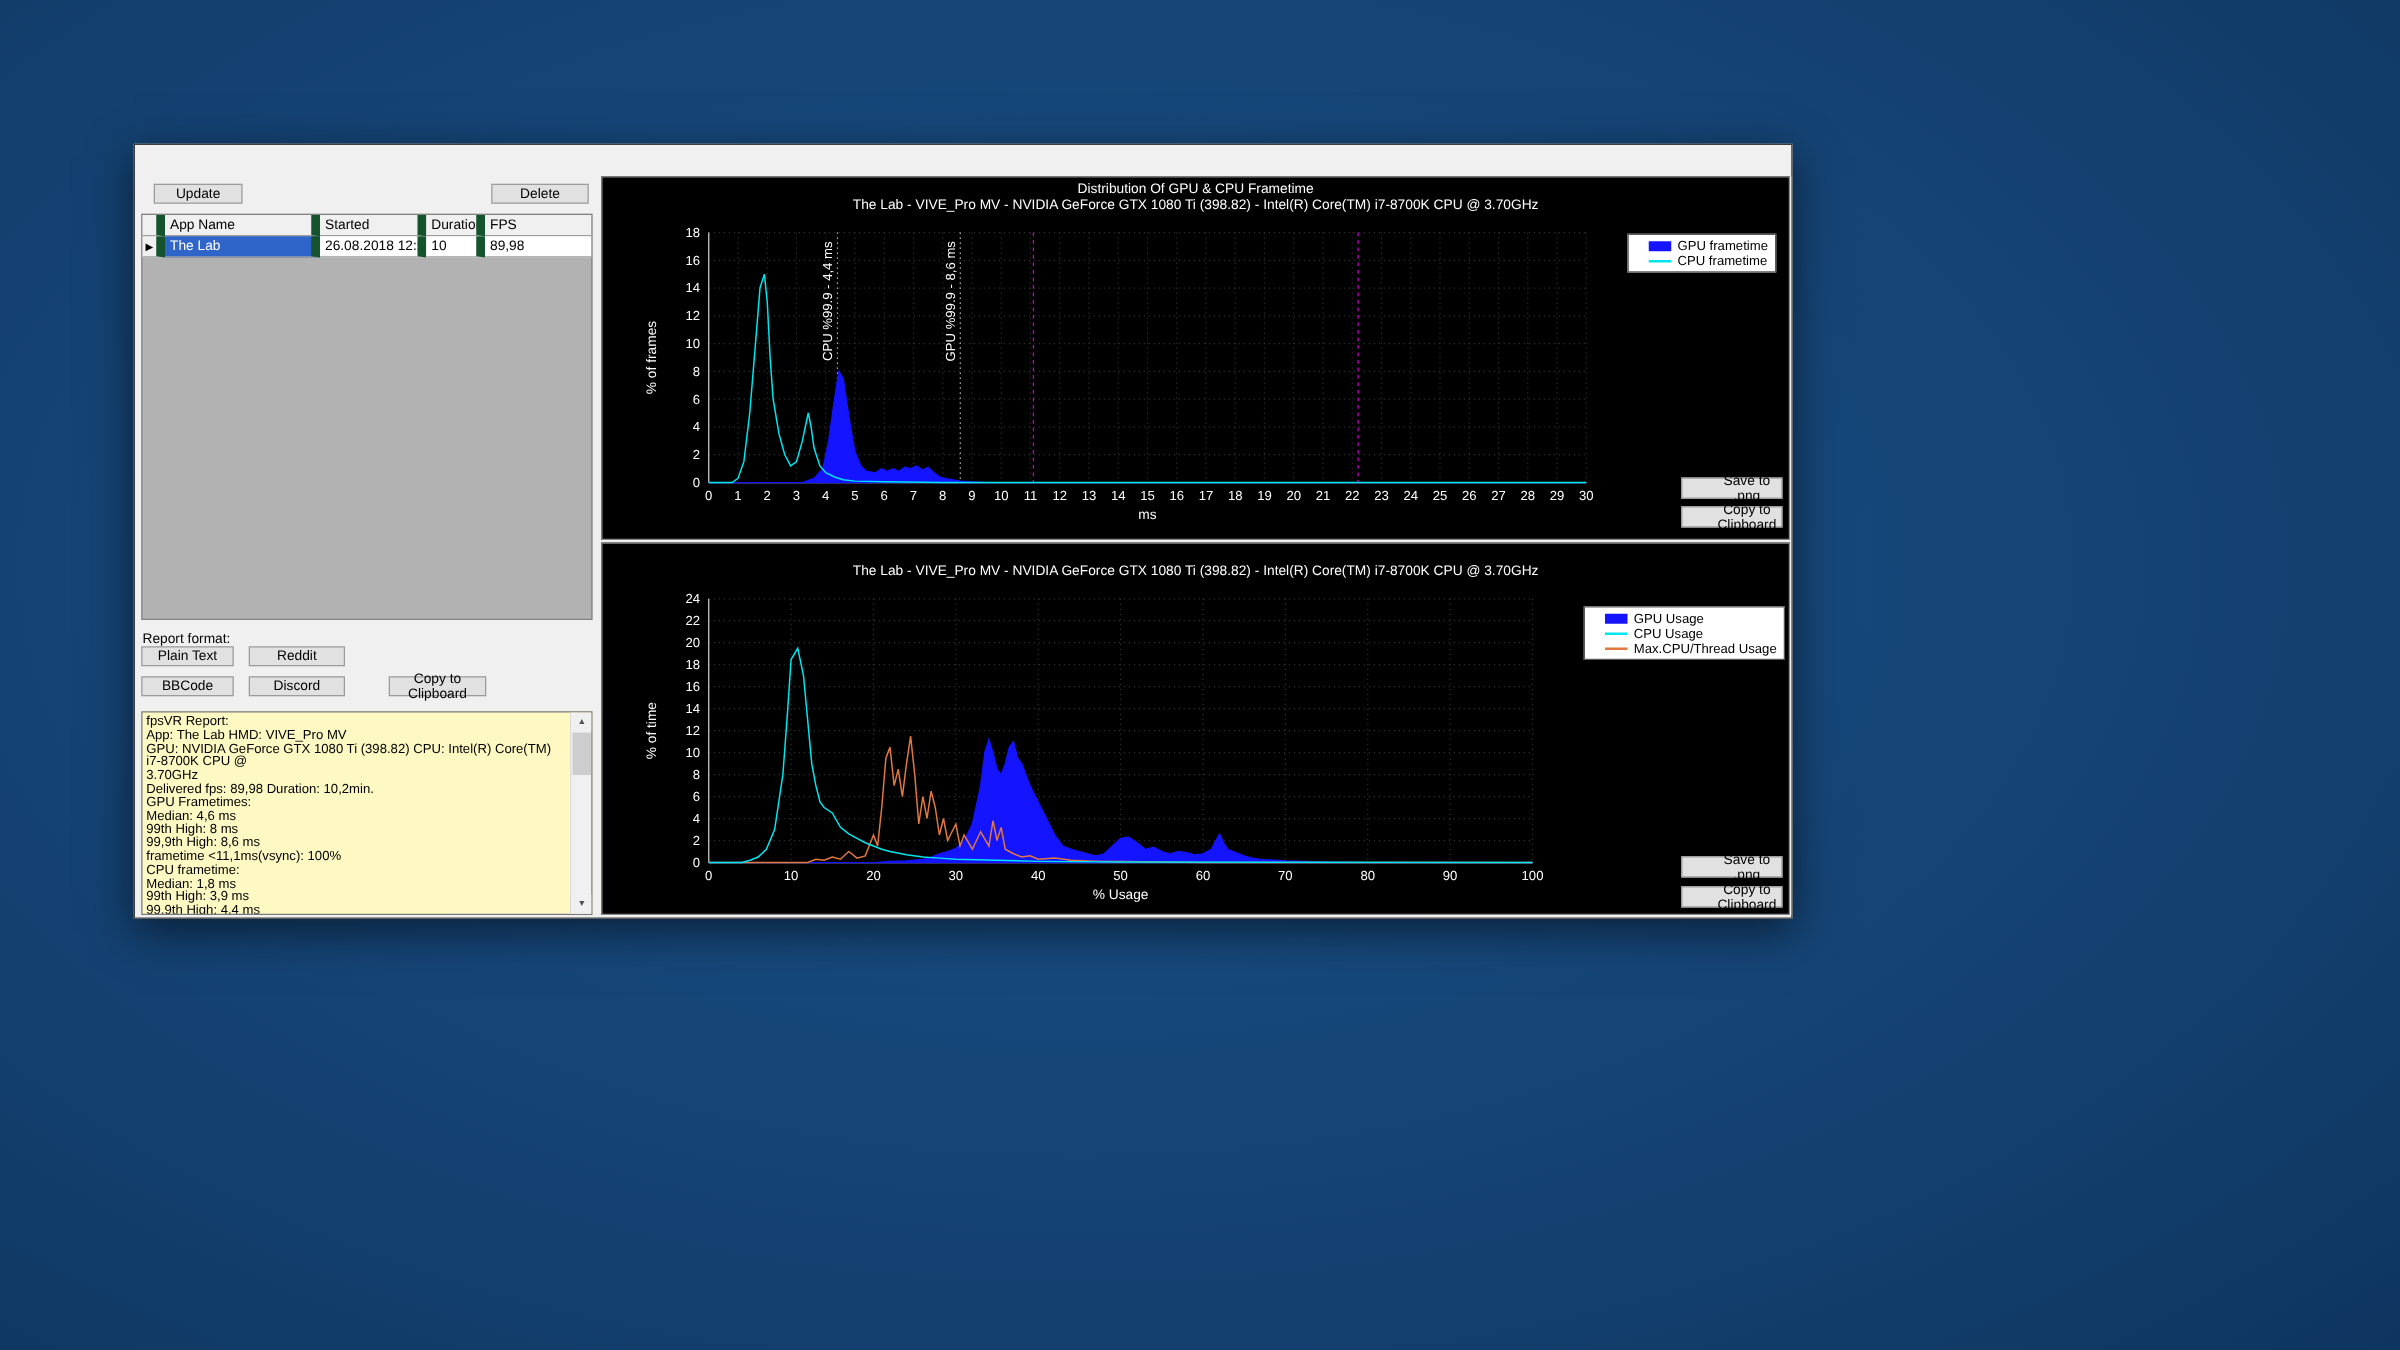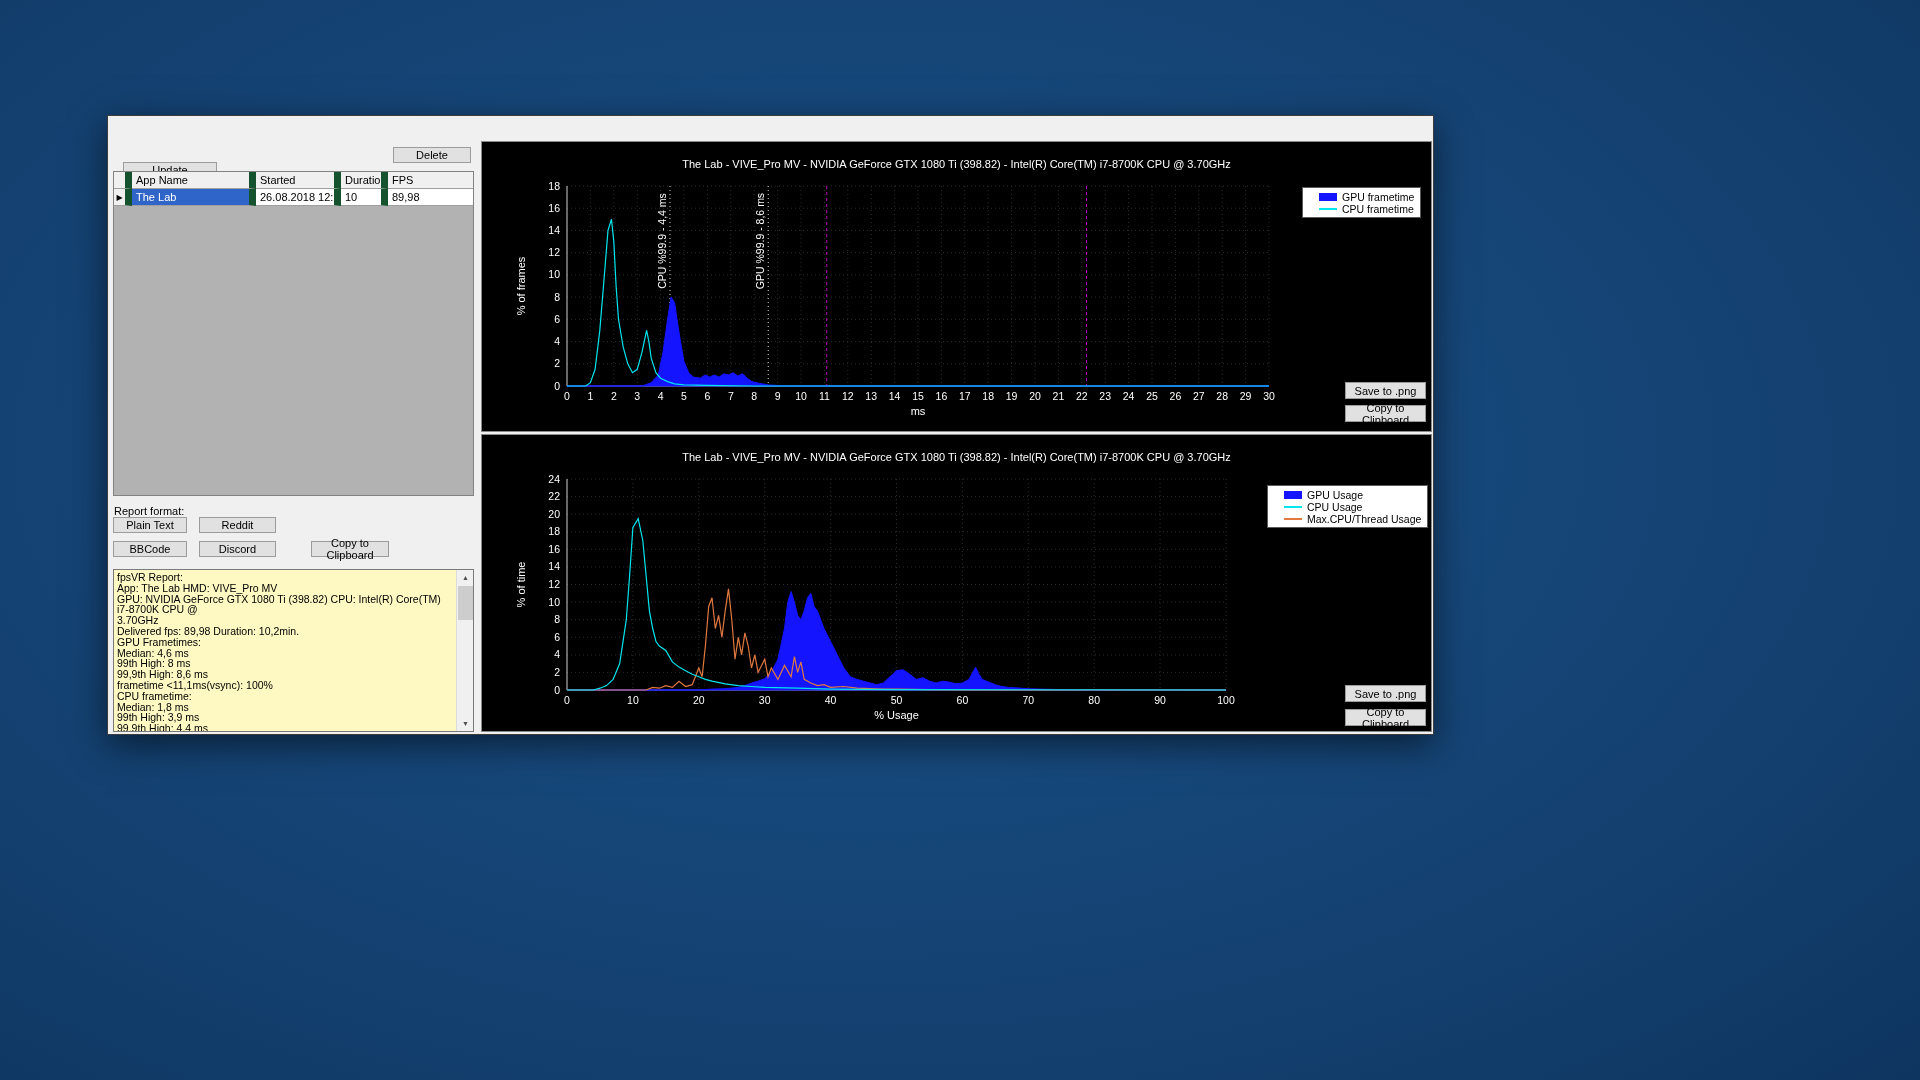--- a/index.html
+++ b/index.html
@@ -52,29 +52,29 @@
   .chart-panel{position:absolute;left:0;width:951px;background:#000;border:1px solid #8a8a8a;}
   .chart-title{position:absolute;top:3px;left:0;right:0;text-align:center;color:#fff;font-size:11px;}
   .chart-subtitle{position:absolute;top:16px;left:0;right:0;text-align:center;color:#fff;font-size:11px;}
   svg.chart{position:absolute;left:0;top:0;font-family:"Liberation Sans",sans-serif;}
 
   .legend{position:absolute;background:#fff;border:1px solid #5a5a5a;padding:3px 6px 3px 5px;
           font-size:10.5px;color:#000;display:flex;flex-direction:column;gap:1px;z-index:3;}
   .legend-row{display:flex;align-items:center;gap:5px;height:11px;white-space:nowrap;margin-left:11px;}
   .sw-fill{width:18px;height:8px;flex:0 0 18px;}
   .sw-line{width:18px;height:2px;flex:0 0 18px;}
-  .chart-btn{z-index:3;}
+  .chart-btn{z-index:3;padding-left:24px;}
 </style>
 </head>
 <body>
 
 <div id="window">
 
 
-  <button class="btn" style="left:15px;top:46px;width:94px;height:16px;">Update</button>
+  <button class="btn" style="left:15px;top:31px;width:71px;height:16px;">Update</button>
   <button class="btn" style="left:285px;top:31px;width:78px;height:16px;">Delete</button>
 
   <div id="sessions">
     <div class="tbl-row hdr">
       <div class="cell c-sel"></div>
       <div class="cell c-app">App Name</div>
       <div class="cell c-start">Started</div>
       <div class="cell c-dur">Duration</div>
       <div class="cell c-fps">FPS</div>
     </div>
@@ -114,20 +114,21 @@
     <div class="vscroll">
       <div class="scroll-arrow" style="top:0;">▲</div>
       <div class="scroll-thumb" style="top:16px;height:34px;"></div>
       <div class="scroll-arrow" style="bottom:0;">▼</div>
     </div>
   </div>
 
   <div id="right-panel">
 
     <div class="chart-panel" style="top:0;height:291px;">
+      <div class="chart-title">Distribution Of GPU &amp; CPU Frametime</div>
       <div class="chart-subtitle">The Lab - VIVE_Pro MV - NVIDIA GeForce GTX 1080 Ti (398.82) - Intel(R) Core(TM) i7-8700K CPU @ 3.70GHz</div>
       <svg class="chart" width="951" height="291">
           <text x="85" y="258" fill="#fff" font-size="10.5" text-anchor="middle">0</text>
           <line x1="108.4" y1="44" x2="108.4" y2="244" stroke="#2d2d2d" stroke-dasharray="1 3"></line>
           <text x="108.4" y="258" fill="#fff" font-size="10.5" text-anchor="middle">1</text>
           <line x1="131.8" y1="44" x2="131.8" y2="244" stroke="#2d2d2d" stroke-dasharray="1 3"></line>
           <text x="131.8" y="258" fill="#fff" font-size="10.5" text-anchor="middle">2</text>
           <line x1="155.2" y1="44" x2="155.2" y2="244" stroke="#2d2d2d" stroke-dasharray="1 3"></line>
           <text x="155.2" y="258" fill="#fff" font-size="10.5" text-anchor="middle">3</text>
           <line x1="178.6" y1="44" x2="178.6" y2="244" stroke="#2d2d2d" stroke-dasharray="1 3"></line>

